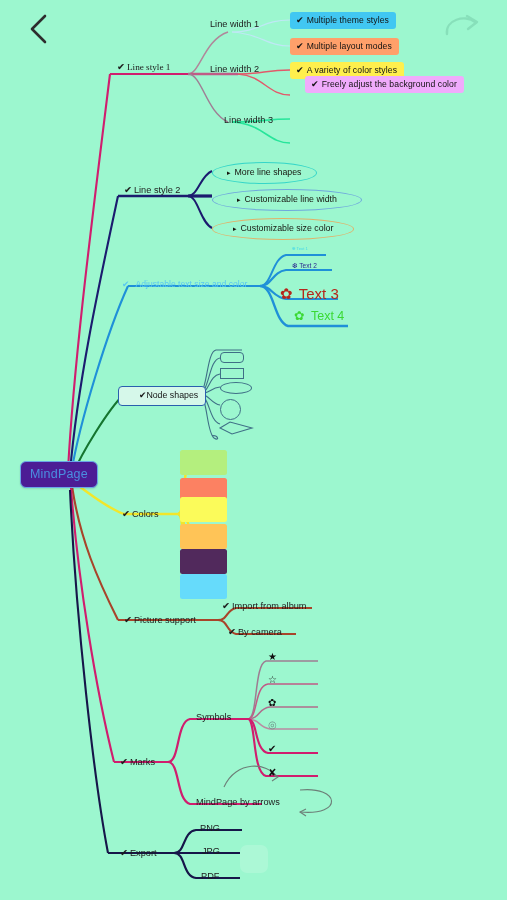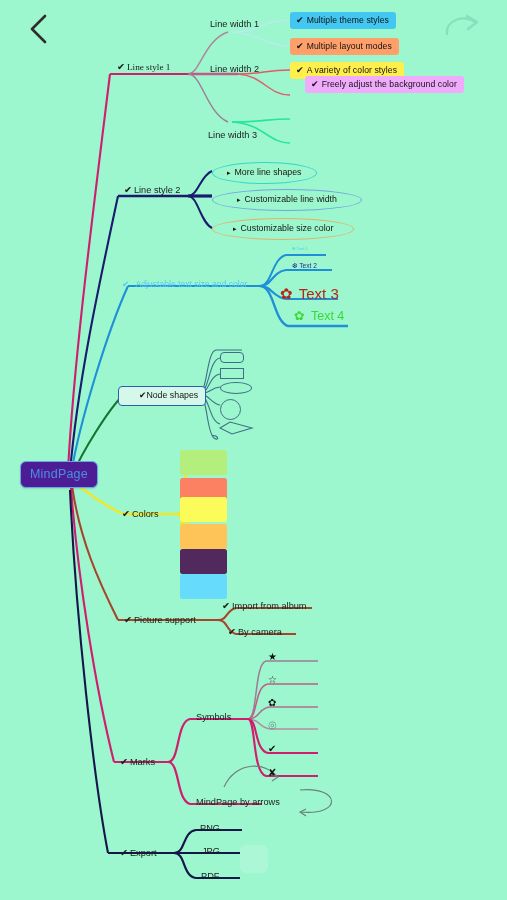--- a/index.html
+++ b/index.html
@@ -182,21 +182,21 @@
 
   <div class="nd plain" style="left:117px; top:63px;font-family:Liberation Serif, serif;">
     <span class="ck">✔</span><span>Line style 1</span>
   </div>
   <div class="nd plain" style="left:210px; top:20px;">
     <span>Line width 1</span>
   </div>
   <div class="nd plain" style="left:210px; top:65px;">
     <span>Line width 2</span>
   </div>
-  <div class="nd plain" style="left:208px; top:116px;margin-top:15px;">
+  <div class="nd plain" style="left:224px; top:116px;">
     <span>Line width 3</span>
   </div>
 
   <div class="nd chip" style="left:290px; top:12px; background:#41c7f2;">
     <span class="ck">✔</span><span>Multiple theme styles</span>
   </div>
   <div class="nd chip" style="left:290px; top:38px; background:#ffa06a;">
     <span class="ck">✔</span><span>Multiple layout modes</span>
   </div>
   <div class="nd chip" style="left:290px; top:62px; background:#ffef4d;">

